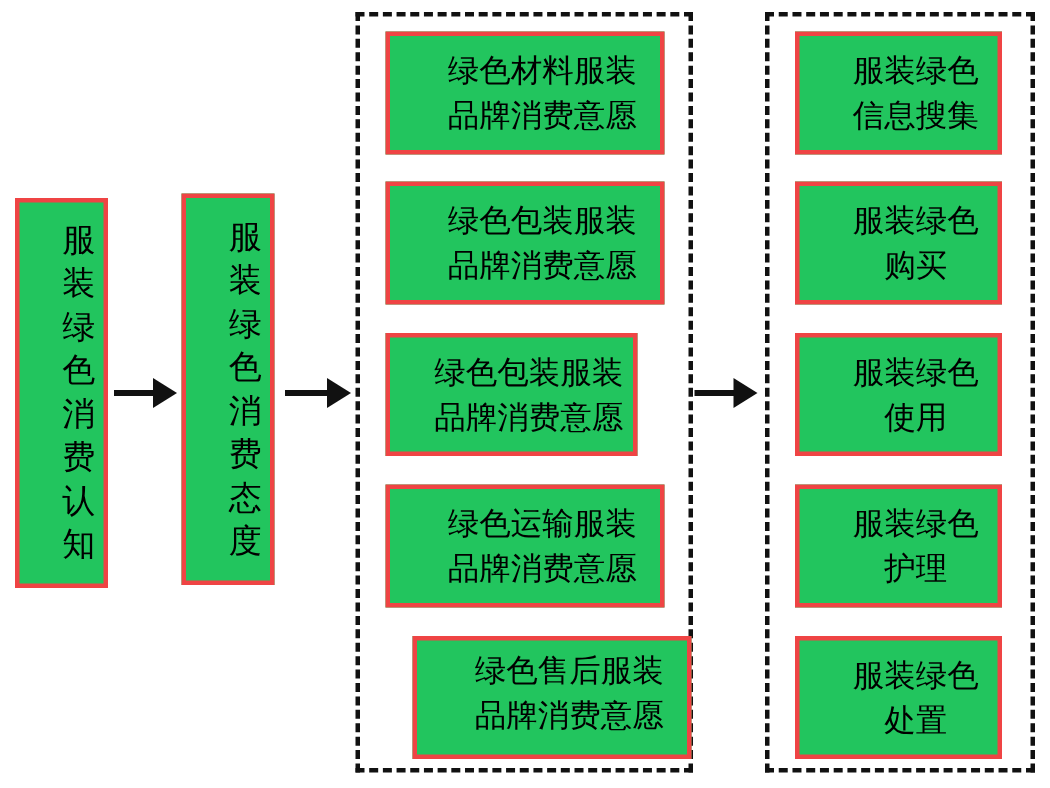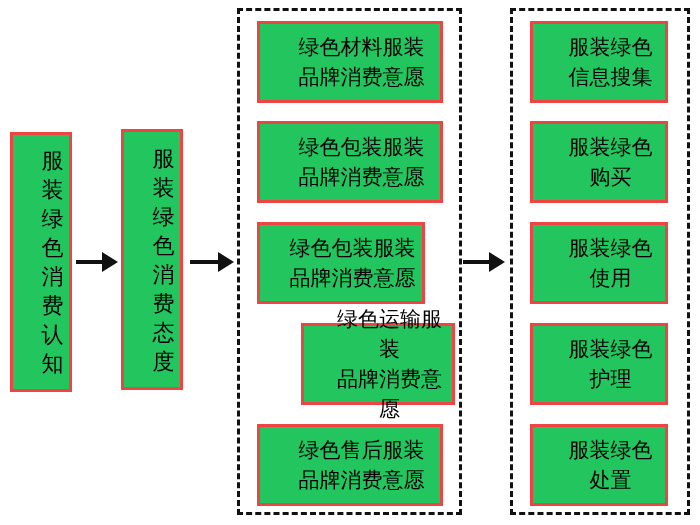--- a/index.html
+++ b/index.html
@@ -46,23 +46,23 @@
 
 <div class="dash" style="left:237px;top:8px;width:225px;height:507px;"></div>
 
 <div id="g1">
     <div class="box hbox" style="left: 257px; width: 186px; top: 21px; height: 82px;"><div>绿色材料服装
 品牌消费意愿</div></div>
     <div class="box hbox" style="left: 257px; width: 186px; top: 121px; height: 82px;"><div>绿色包装服装
 品牌消费意愿</div></div>
     <div class="box hbox" style="left: 257px; width: 168px; top: 222px; height: 82px;"><div>绿色包装服装
 品牌消费意愿</div></div>
-    <div class="box hbox" style="left: 257px; width: 154px; top: 323px; height: 82px; margin-left: 44px;"><div>绿色运输服装
+    <div class="box hbox" style="left: 257px; width: 186px; top: 323px; height: 82px;"><div>绿色运输服装
 品牌消费意愿</div></div>
-    <div class="box hbox" style="left: 257px; width: 186px; top: 424px; height: 82px;"><div>绿色售后服装
+    <div class="box hbox" style="left: 275px; width: 186px; top: 424px; height: 82px; font-family: Liberation Mono, monospace;"><div>绿色售后服装
 品牌消费意愿</div></div>
   </div>
 
 <div class="arrow" style="left:463px;top:260px;width:28px;"></div>
 
 <div class="dash" style="left:510px;top:8px;width:180px;height:507px;"></div>
 
 <div id="g2">
     <div class="box hbox" style="left: 530px; width: 138px; top: 21px; height: 82px;"><div>服装绿色
 信息搜集</div></div>

